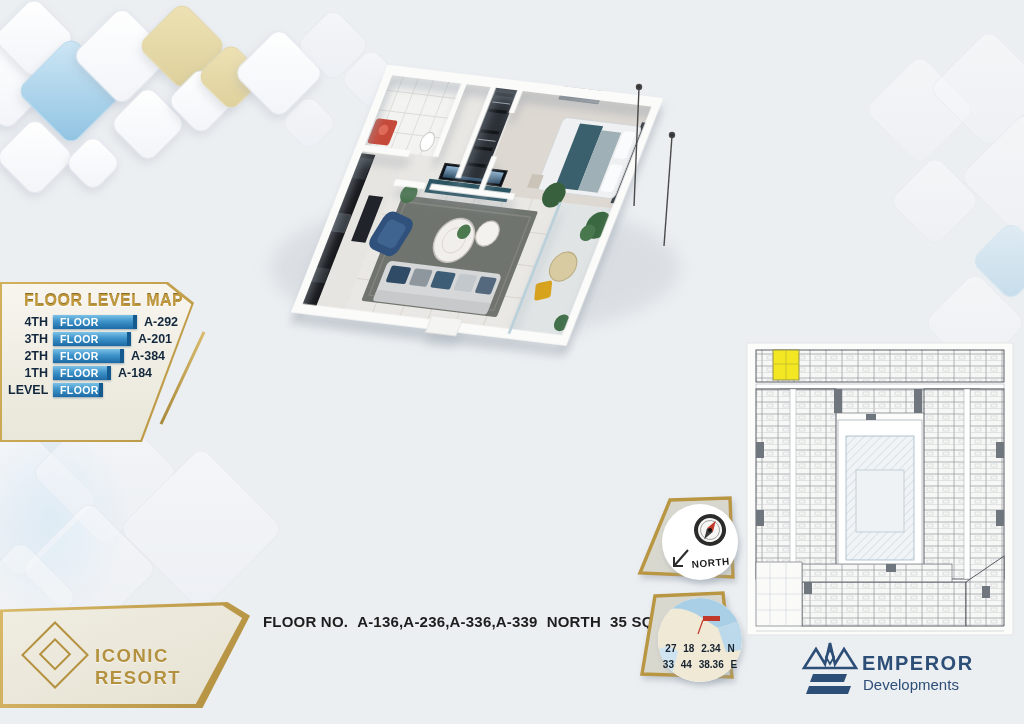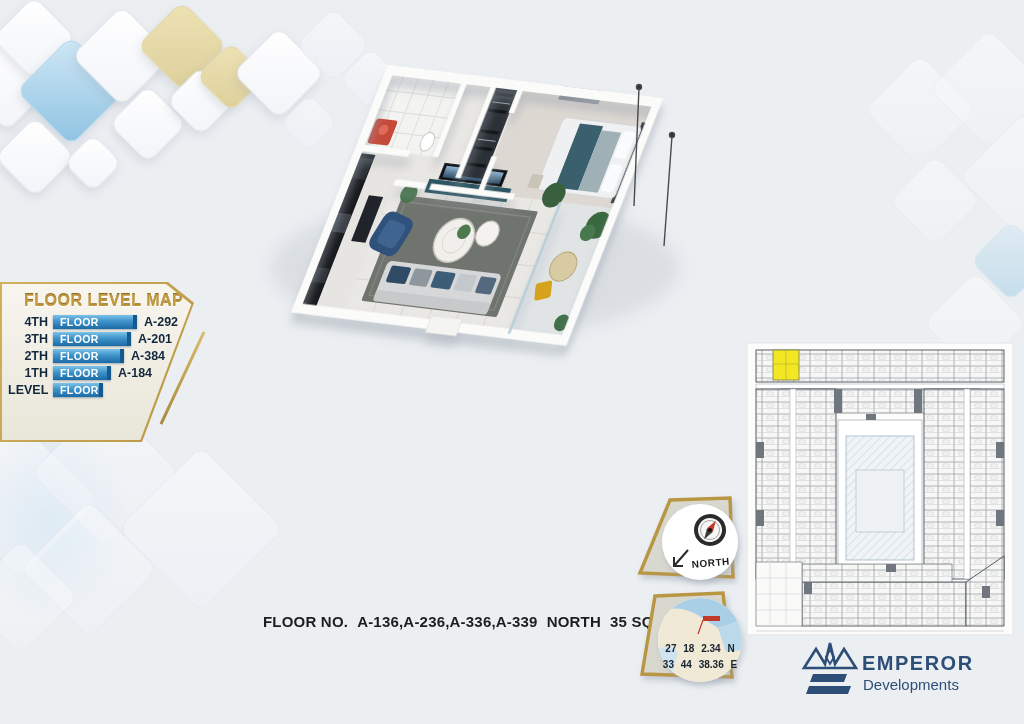--- a/index.html
+++ b/index.html
@@ -251,20 +251,28 @@
         <span class="flm-level">LEVEL</span>
         <div class="flm-bar" style="width:50px;">
             <span>FLOOR</span>
           </div>
         <span class="flm-unit"></span>
       </div>
     </div>
   </div>
   <div id="gold-line"></div>
 
+  <div id="iconic-panel">
+    <div class="inner">
+      <div class="diam-outer">
+        <div class="diam-inner"></div>
+      </div>
+      <div class="brand">ICONIC RESORT</div>
+    </div>
+  </div>
 
   <div id="unit-info">
     <span>FLOOR NO.</span><span>A-136,A-236,A-336,A-339</span><span>NORTH</span><span>35 SQM</span>
   </div>
 
   <svg id="badges-svg" width="140" height="205" viewBox="0 0 140 205">
     <defs>
       <clipPath id="mapclip">
           <circle cx="74" cy="148" r="42"></circle>
         </clipPath>

